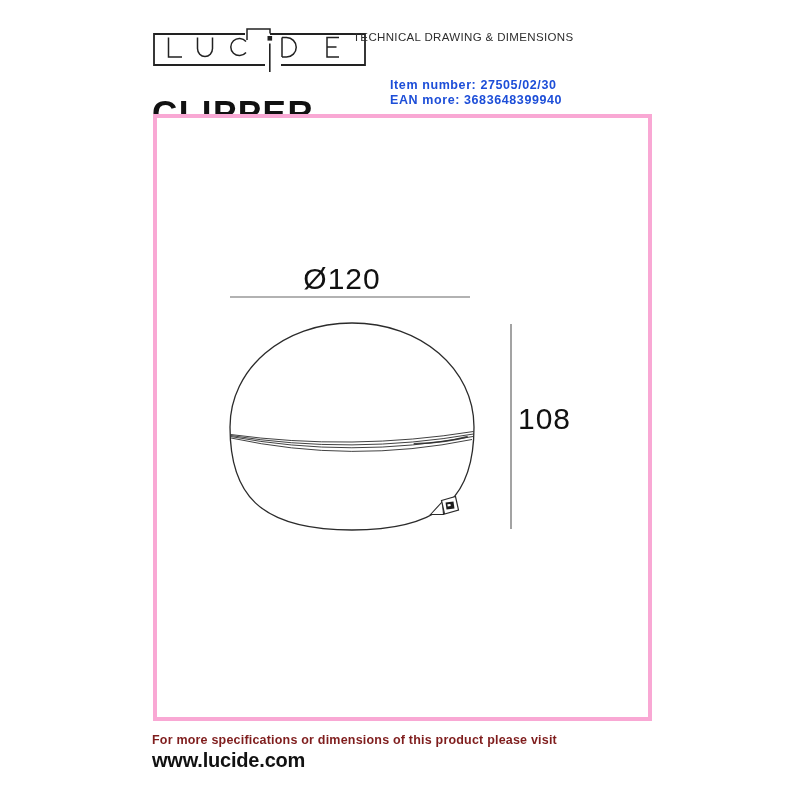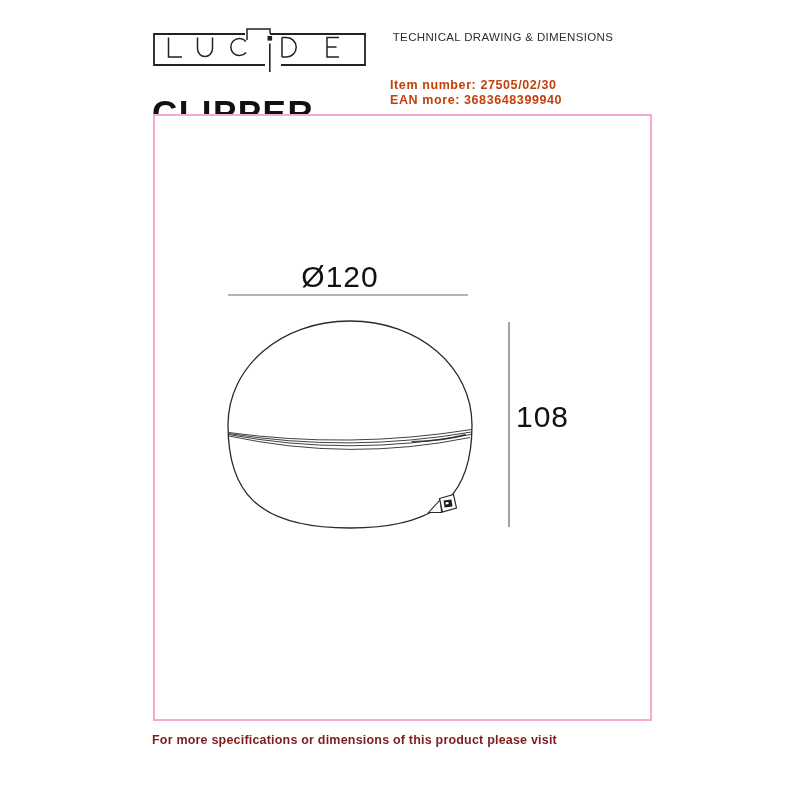--- a/index.html
+++ b/index.html
@@ -4,34 +4,34 @@
 <style>
   html,body{margin:0;padding:0;}
   body{
     width:800px;height:800px;background:#ffffff;position:relative;overflow:hidden;
     font-family:"Liberation Sans", sans-serif;color:#1a1a1a;
     -webkit-font-smoothing:antialiased;
   }
   .abs{position:absolute;}
   #logo{left:152px;top:22px;}
   #doc-title{
-    left:353px;top:31px;width:300px;text-align:center;
+    left:353px;top:31px;width:300px;text-align:left;
     font-size:11.5px;letter-spacing:0.35px;color:#2e2e2e;font-weight:400;
   }
   #product-name{
     left:152px;top:93px;font-size:35px;font-weight:700;letter-spacing:1.5px;color:#111;
   }
   #item-block{
     left:390px;top:78px;font-size:12.5px;font-weight:700;line-height:15px;
-    letter-spacing:0.6px;color:#c2410c;white-space:nowrap;
+    letter-spacing:0.6px;color:#1d4ed8;white-space:nowrap;
   }
   #item-block .val{margin-left:4px;}
   #drawing-frame{
     left:153px;top:114px;width:499px;height:607px;
-    border:2px solid #f9a8d4;box-sizing:border-box;background:#fff;
+    border:4px solid #f9a8d4;box-sizing:border-box;background:#fff;
   }
   #drawing-frame svg{display:block;}
   #footer{left:152px;top:732px;}
   #footer .note{font-size:12.5px;font-weight:700;letter-spacing:0.2px;line-height:16px;color:#7f1d1d;}
   #footer .site{font-size:20px;font-weight:700;letter-spacing:-0.2px;line-height:24px;color:#111;}
   svg text{font-family:"Liberation Sans", sans-serif;}
   .dim-text{font-size:30px;fill:#111;letter-spacing:1px;}
 </style>
 </head>
 <body>
@@ -96,13 +96,14 @@
       </g>
     </g>
 
     <line x1="509" y1="322" x2="509" y2="527" stroke="#666" stroke-width="1.2"></line>
     <text x="516" y="427" class="dim-text">108</text>
   </svg>
 </div>
 
 <div class="abs" id="footer">
   <div class="note">For more specifications or dimensions of this product please visit</div>
+  <div class="site">www.lucide.com</div>
 </div>
 
 </body></html>

